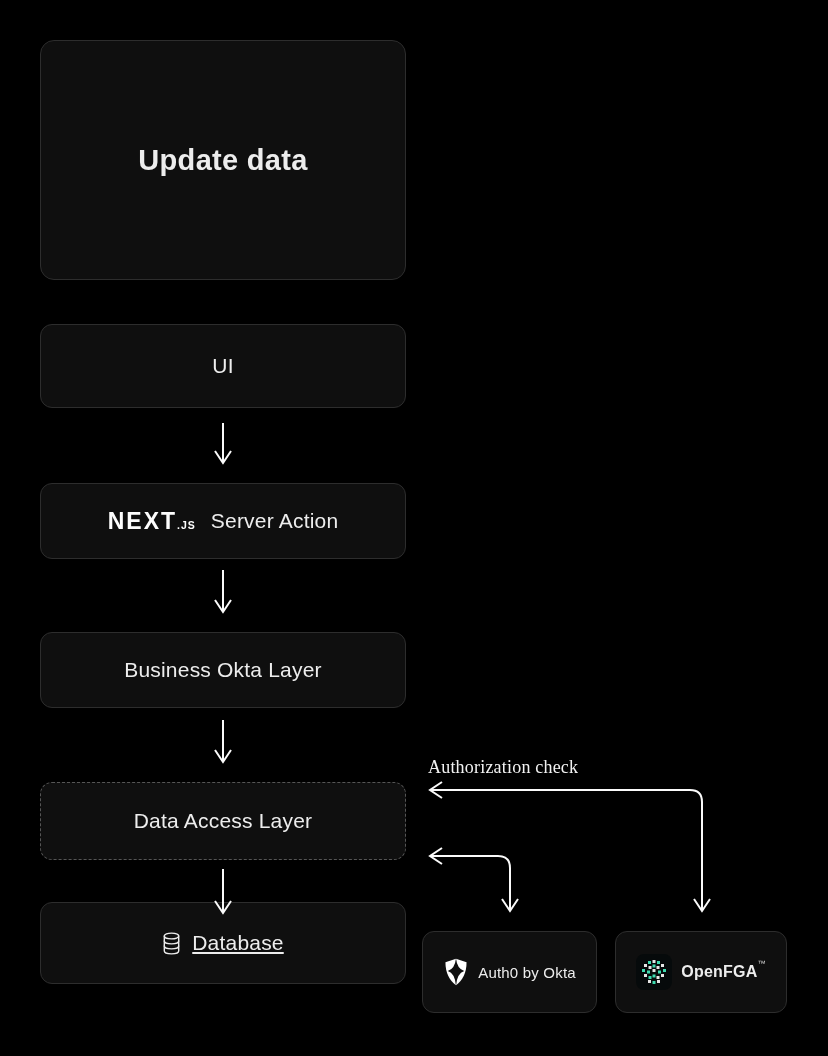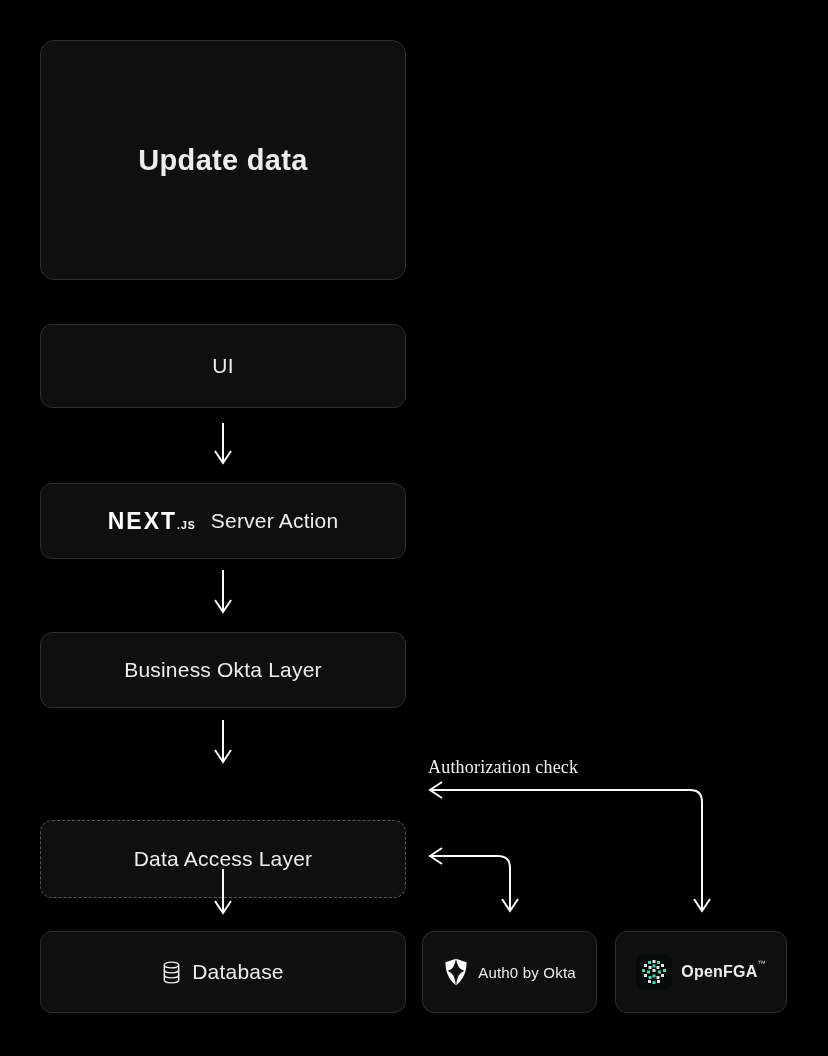--- a/index.html
+++ b/index.html
@@ -27,24 +27,24 @@
   }
   .node-update {
     left: 40px; top: 40px; width: 366px; height: 240px;
     font-size: 29px; font-weight: 700; border-radius: 14px;
     letter-spacing: 0.3px;
   }
   .node-ui   { left: 40px; top: 324px; width: 366px; height: 84px; }
   .node-next { left: 40px; top: 483px; width: 366px; height: 76px; gap: 15px; }
   .node-bll  { left: 40px; top: 632px; width: 366px; height: 76px; }
   .node-dal  {
-    left: 40px; top: 820px; width: 366px; height: 78px;
+    left: 40px; top: 782px; width: 366px; height: 78px;
     border: 1px dashed #565656;
   }
-  .node-db     { left: 40px;  top: 931px; width: 366px; height: 82px; gap: 11px; }
+  .node-db     { left: 40px;  top: 902px; width: 366px; height: 82px; gap: 11px; text-decoration: underline; }
   .node-auth0  { left: 422px; top: 931px; width: 175px; height: 82px; font-size: 15px; gap: 9px; text-align: right; }
   .node-openfga{ left: 615px; top: 931px; width: 172px; height: 82px; font-size: 16px; font-weight: 600; gap: 9px; letter-spacing: 0.2px; }
 
   .next-wordmark { display: inline-flex; align-items: baseline; white-space: nowrap; }
   .next-main {
     font-weight: 700; font-size: 23px; letter-spacing: 2px; color: #fdfdfd;
   }
   .next-suffix {
     font-weight: 700; font-size: 10.5px; letter-spacing: 1px; color: #fdfdfd;
   }

